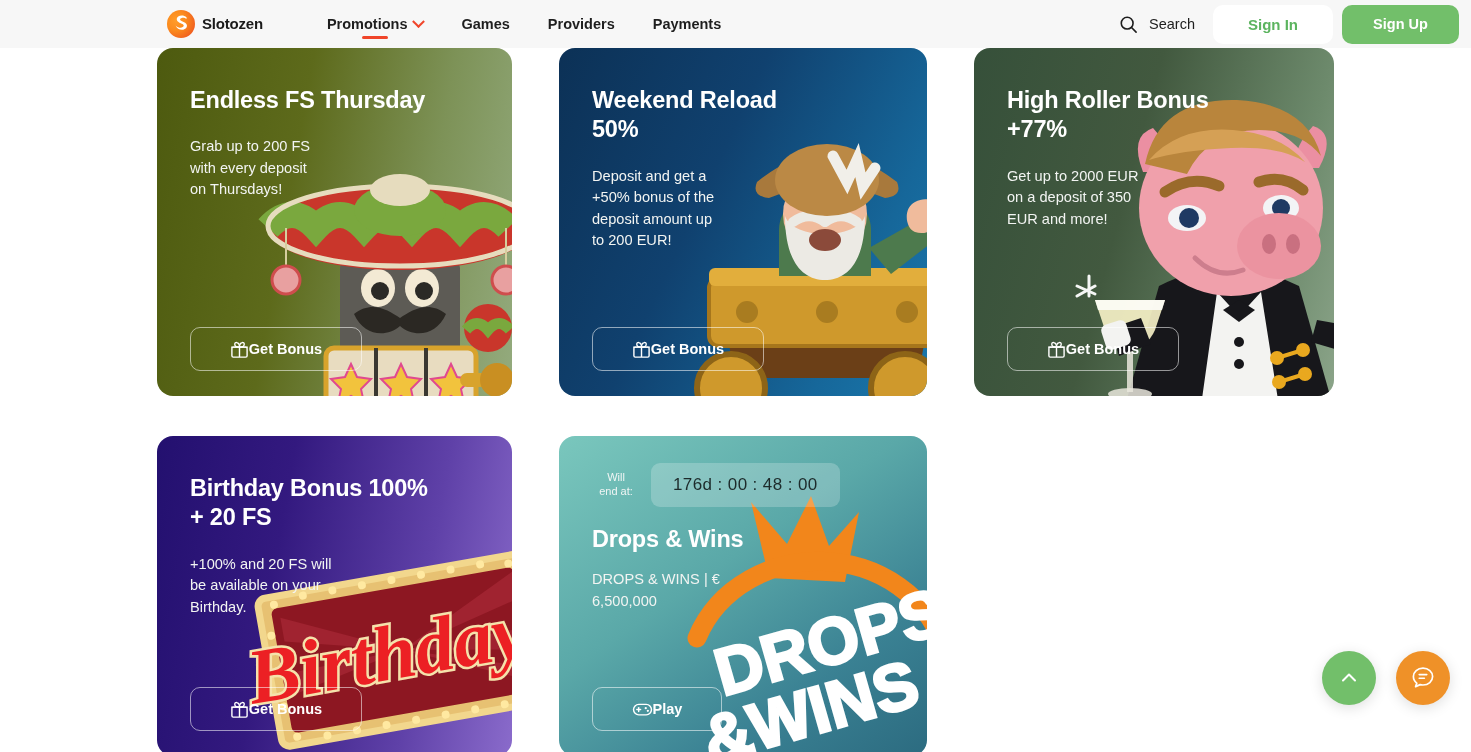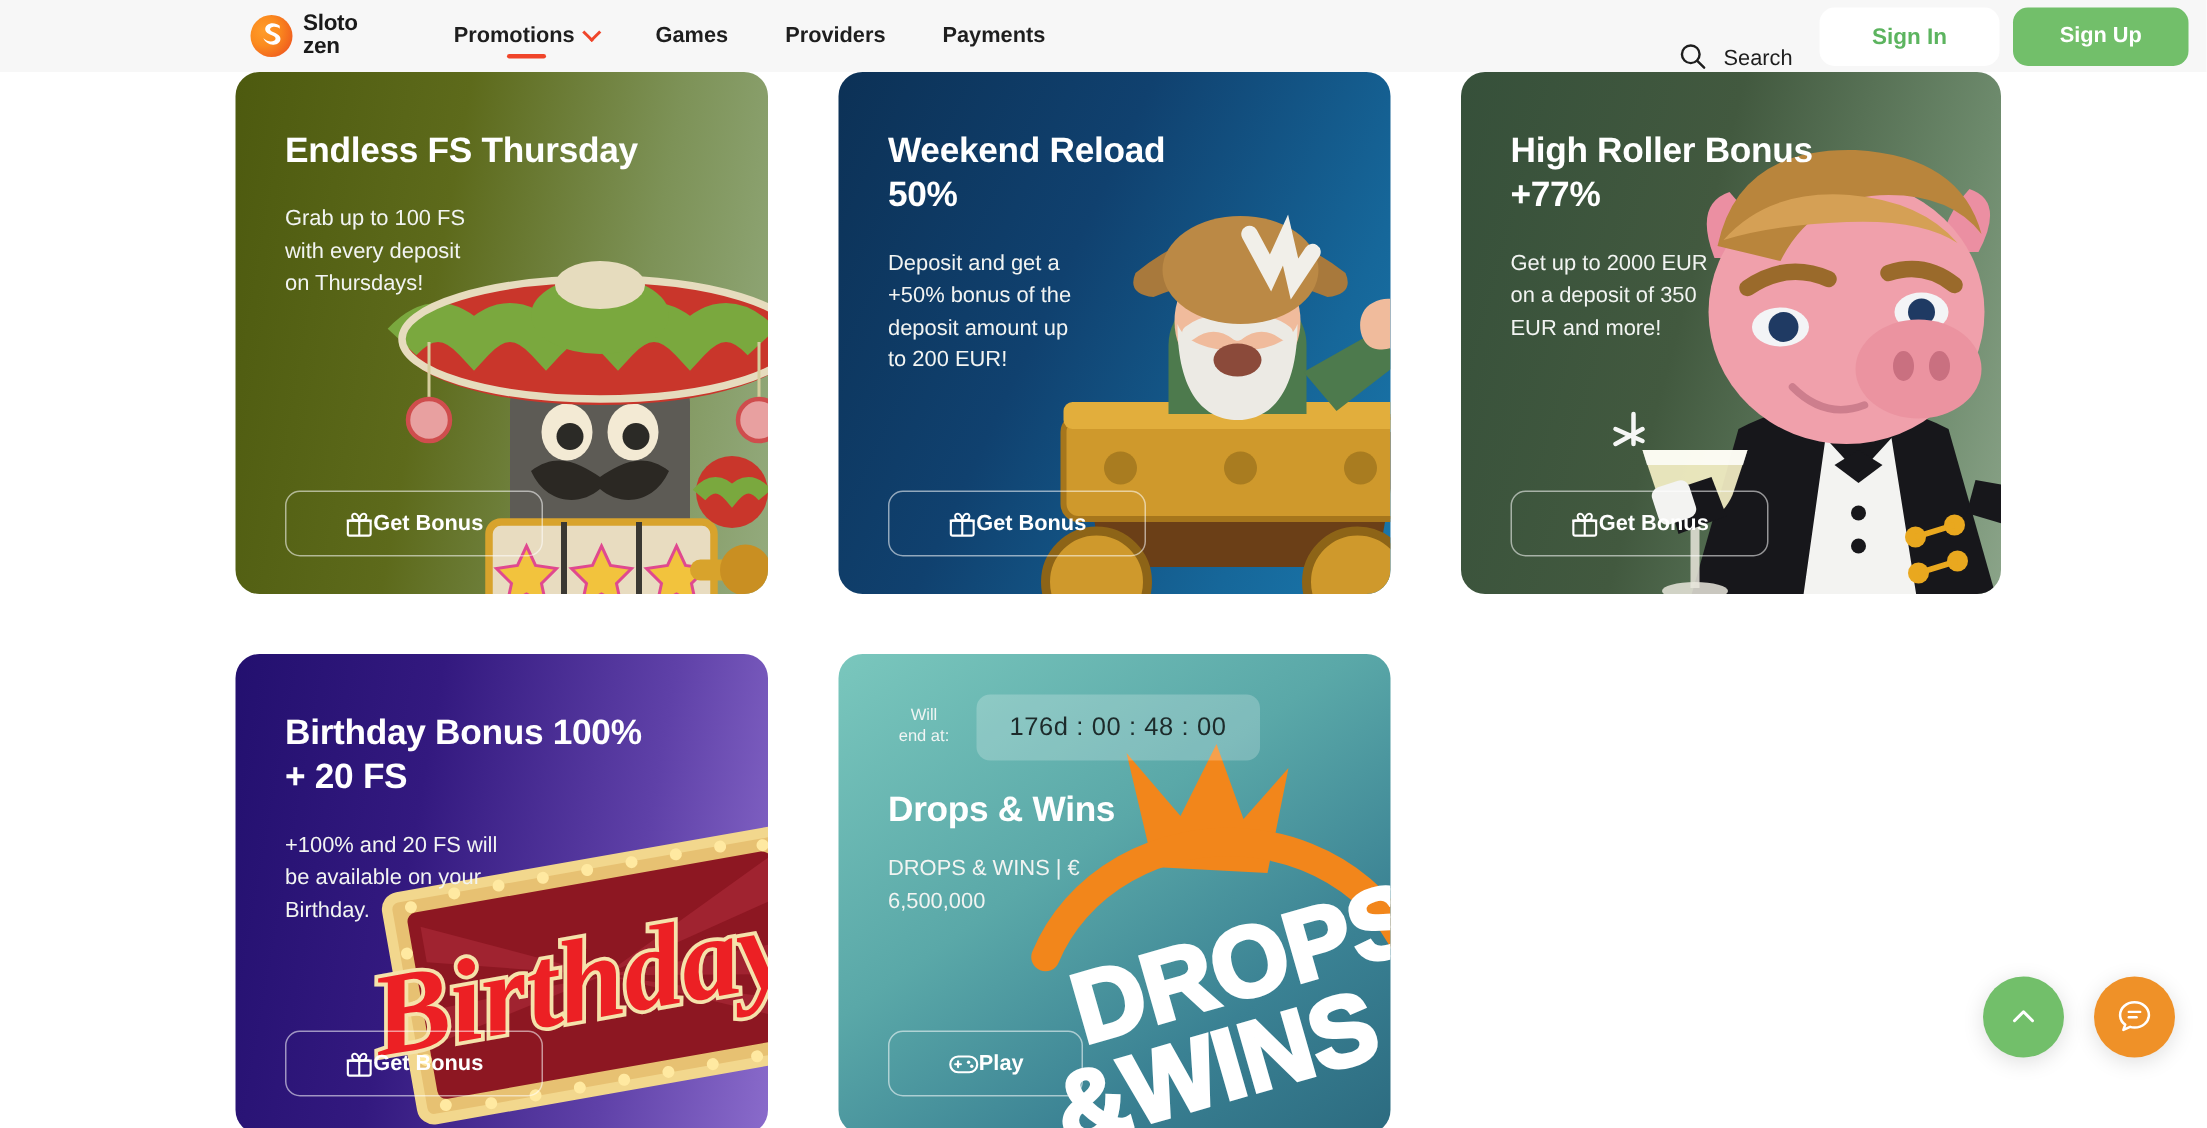--- a/index.html
+++ b/index.html
@@ -22,21 +22,21 @@
     display:flex; align-items:center; gap:7px;
     margin-left:167px;
   }
   .logo-mark {
     width:28px; height:28px; border-radius:50%;
     background:radial-gradient(circle at 32% 38%, #ff9c2a 0%, #fb8b1e 38%, #f2661f 72%, #ea3b23 100%);
     position:relative; flex:0 0 auto;
   }
   .logo-mark svg { position:absolute; inset:0; }
   .logo-text {
-    display:flex; flex-direction:column;
+    display:flex; flex-direction:row;
     line-height:0.98;
   }
   .logo-text span {
     font-size:15px; font-weight:700; color:#1a1a1a; letter-spacing:-0.2px;
   }
 
   .nav {
     display:flex; align-items:center; gap:0px;
     margin-left:45px;
   }
@@ -55,21 +55,21 @@
   .chev {
     width:9px; height:9px; border-right:2px solid #f0452a; border-bottom:2px solid #f0452a;
     transform:rotate(45deg) translate(-2px,-2px);
   }
 
   .header-right {
     margin-left:auto; margin-right:12px;
     display:flex; align-items:center; gap:0px;
   }
   .search-box {
-    display:flex; align-items:flex-end; gap:11px;
+    display:flex; align-items:center; gap:11px;
     padding:0 18px; height:46px; cursor:pointer;
   }
   .search-box .label { font-size:14.5px; color:#1e1e1e; }
   .btn-signin {
     width:120px; height:39px; border-radius:10px;
     background:#ffffff; color:#5cb45f; font-size:15px; font-weight:700;
     display:flex; align-items:center; justify-content:center;
     cursor:pointer; border:none;
     font-family:"Liberation Sans", sans-serif;
   }
@@ -242,21 +242,21 @@
             <line x1="238" y1="48" x2="238" y2="110" stroke="#d6ce9e" stroke-width="2"></line>
             <circle cx="238" cy="118" r="13" fill="#e8a0a0" stroke="#cf4d4d" stroke-width="3"></circle>
             <circle cx="196" cy="140" r="24" fill="#c9362b"></circle>
             <path d="M174 142q11-13 22 0 11-13 22 0" fill="none" stroke="#7aa83e" stroke-width="11"></path>
           </g>
         </g>
       </svg>
     </div>
     <div class="card-inner">
       <div class="card-title">Endless FS Thursday</div>
-      <div class="card-desc">Grab up to 100 FS
+      <div class="card-desc">Grab up to 200 FS
 with every deposit
 on Thursdays!</div>
     </div>
     <button class="cta">
       <svg width="19" height="19" viewBox="0 0 20 20">
         <rect x="2" y="7.5" width="16" height="10.5" rx="1.4" fill="none" stroke="#fff" stroke-width="1.5"></rect>
         <line x1="1.2" y1="7.5" x2="18.8" y2="7.5" stroke="#fff" stroke-width="1.5"></line>
         <line x1="10" y1="7.5" x2="10" y2="18" stroke="#fff" stroke-width="1.5"></line>
         <path d="M10 7.5c-3.5 0-5-1.2-5-3 0-1.3 1-2.1 2.2-1.8C8.7 3 10 5.2 10 7.5z" fill="none" stroke="#fff" stroke-width="1.4"></path>
         <path d="M10 7.5c3.5 0 5-1.2 5-3 0-1.3-1-2.1-2.2-1.8C11.3 3 10 5.2 10 7.5z" fill="none" stroke="#fff" stroke-width="1.4"></path>

